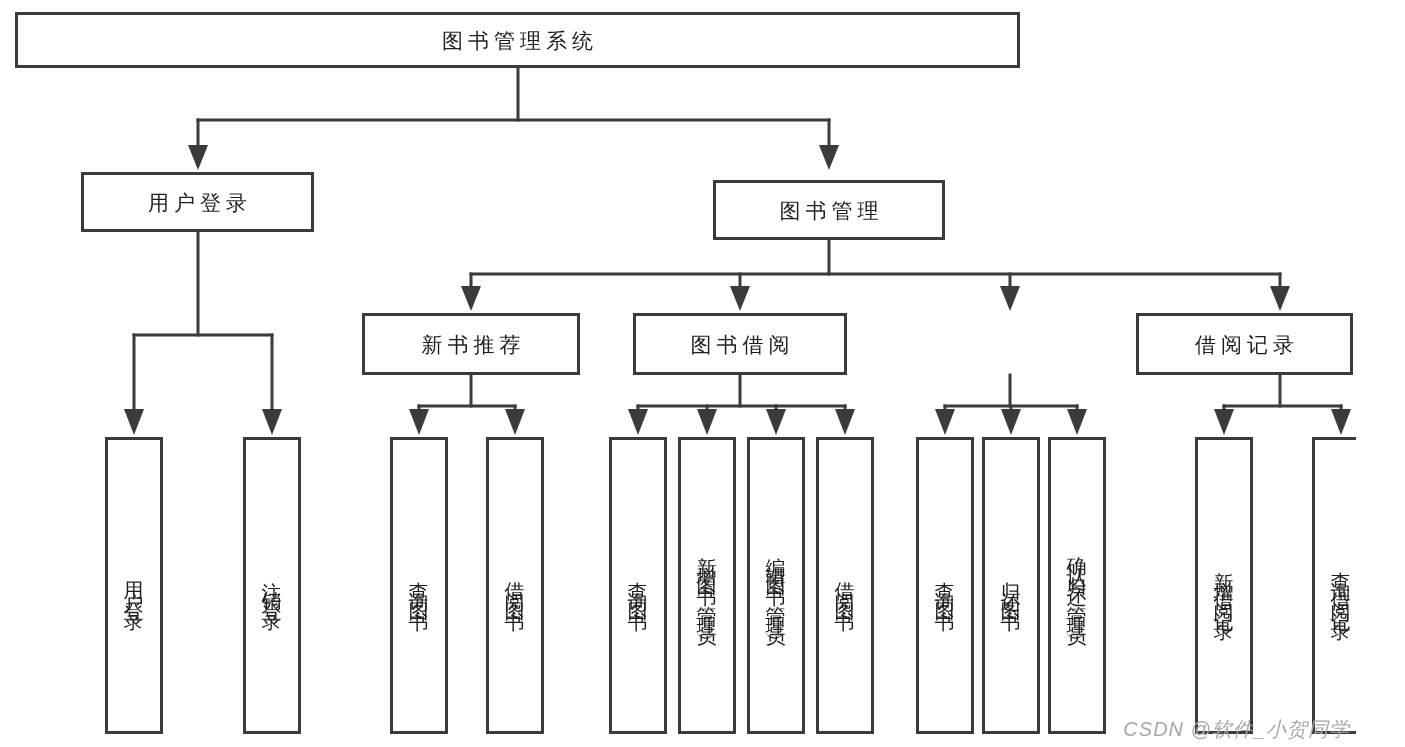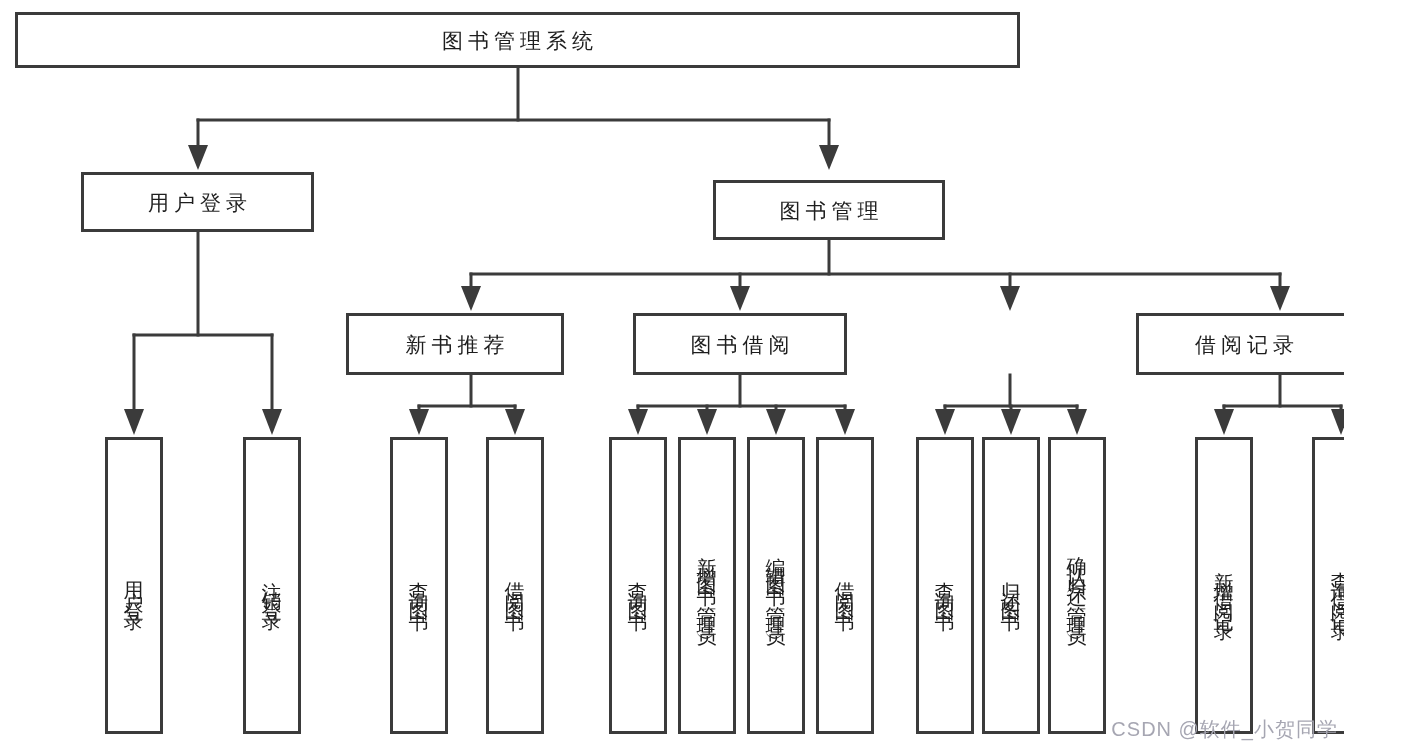--- a/index.html
+++ b/index.html
@@ -2,20 +2,21 @@
 <html><head>
 <meta charset="utf-8">
 <style>
   html,body { margin:0; padding:0; background:#ffffff; }
   .canvas {
     position:relative;
     width:1344px; height:747px;
     background:#ffffff;
     font-family:"Liberation Sans","DejaVu Sans",sans-serif;
     overflow:hidden;
+    padding-left:12px;
   }
   .connectors {
     position:absolute; left:0; top:0; width:1405px; height:747px;
     pointer-events:none;
   }
   .node {
     position:absolute;
     box-sizing:border-box;
     border:3px solid #3b3b3b;
     background:#ffffff;
@@ -28,20 +29,21 @@
   }
   .node.v span {
     writing-mode:vertical-rl;
     text-orientation:mixed;
     font-size:20px; letter-spacing:10px; line-height:1;
   }
   .watermark {
     position:absolute; right:6px; bottom:4px;
     font-size:20px; color:#a6a6b2; letter-spacing:1px;
     white-space:nowrap;
+    font-style:italic;
   }
 </style>
 </head>
 <body>
 
 <div class="canvas">
 
   <svg class="connectors" viewBox="0 0 1405 747" xmlns="http://www.w3.org/2000/svg">
     <g stroke="#3b3b3b" stroke-width="3" fill="none" stroke-linecap="square">
 
@@ -133,21 +135,21 @@
     <span>图书管理系统</span>
   </div>
 
   <div class="node h" style="left:81px; top:172px; width:233px; height:60px;">
     <span>用户登录</span>
   </div>
   <div class="node h" style="left:713px; top:180px; width:232px; height:60px;">
     <span>图书管理</span>
   </div>
 
-  <div class="node h" style="left:346px; top:313px; width:218px; height:62px;">
+  <div class="node h" style="left:362px; top:313px; width:218px; height:62px;">
     <span>新书推荐</span>
   </div>
   <div class="node h" style="left:633px; top:313px; width:214px; height:62px;text-align:right;">
     <span>图书借阅</span>
   </div>
   <div class="node h" style="left:1136px; top:313px; width:217px; height:62px;">
     <span>借阅记录</span>
   </div>
 
   <div class="node v" style="left:105px; top:437px; width:58px; height:297px;">

